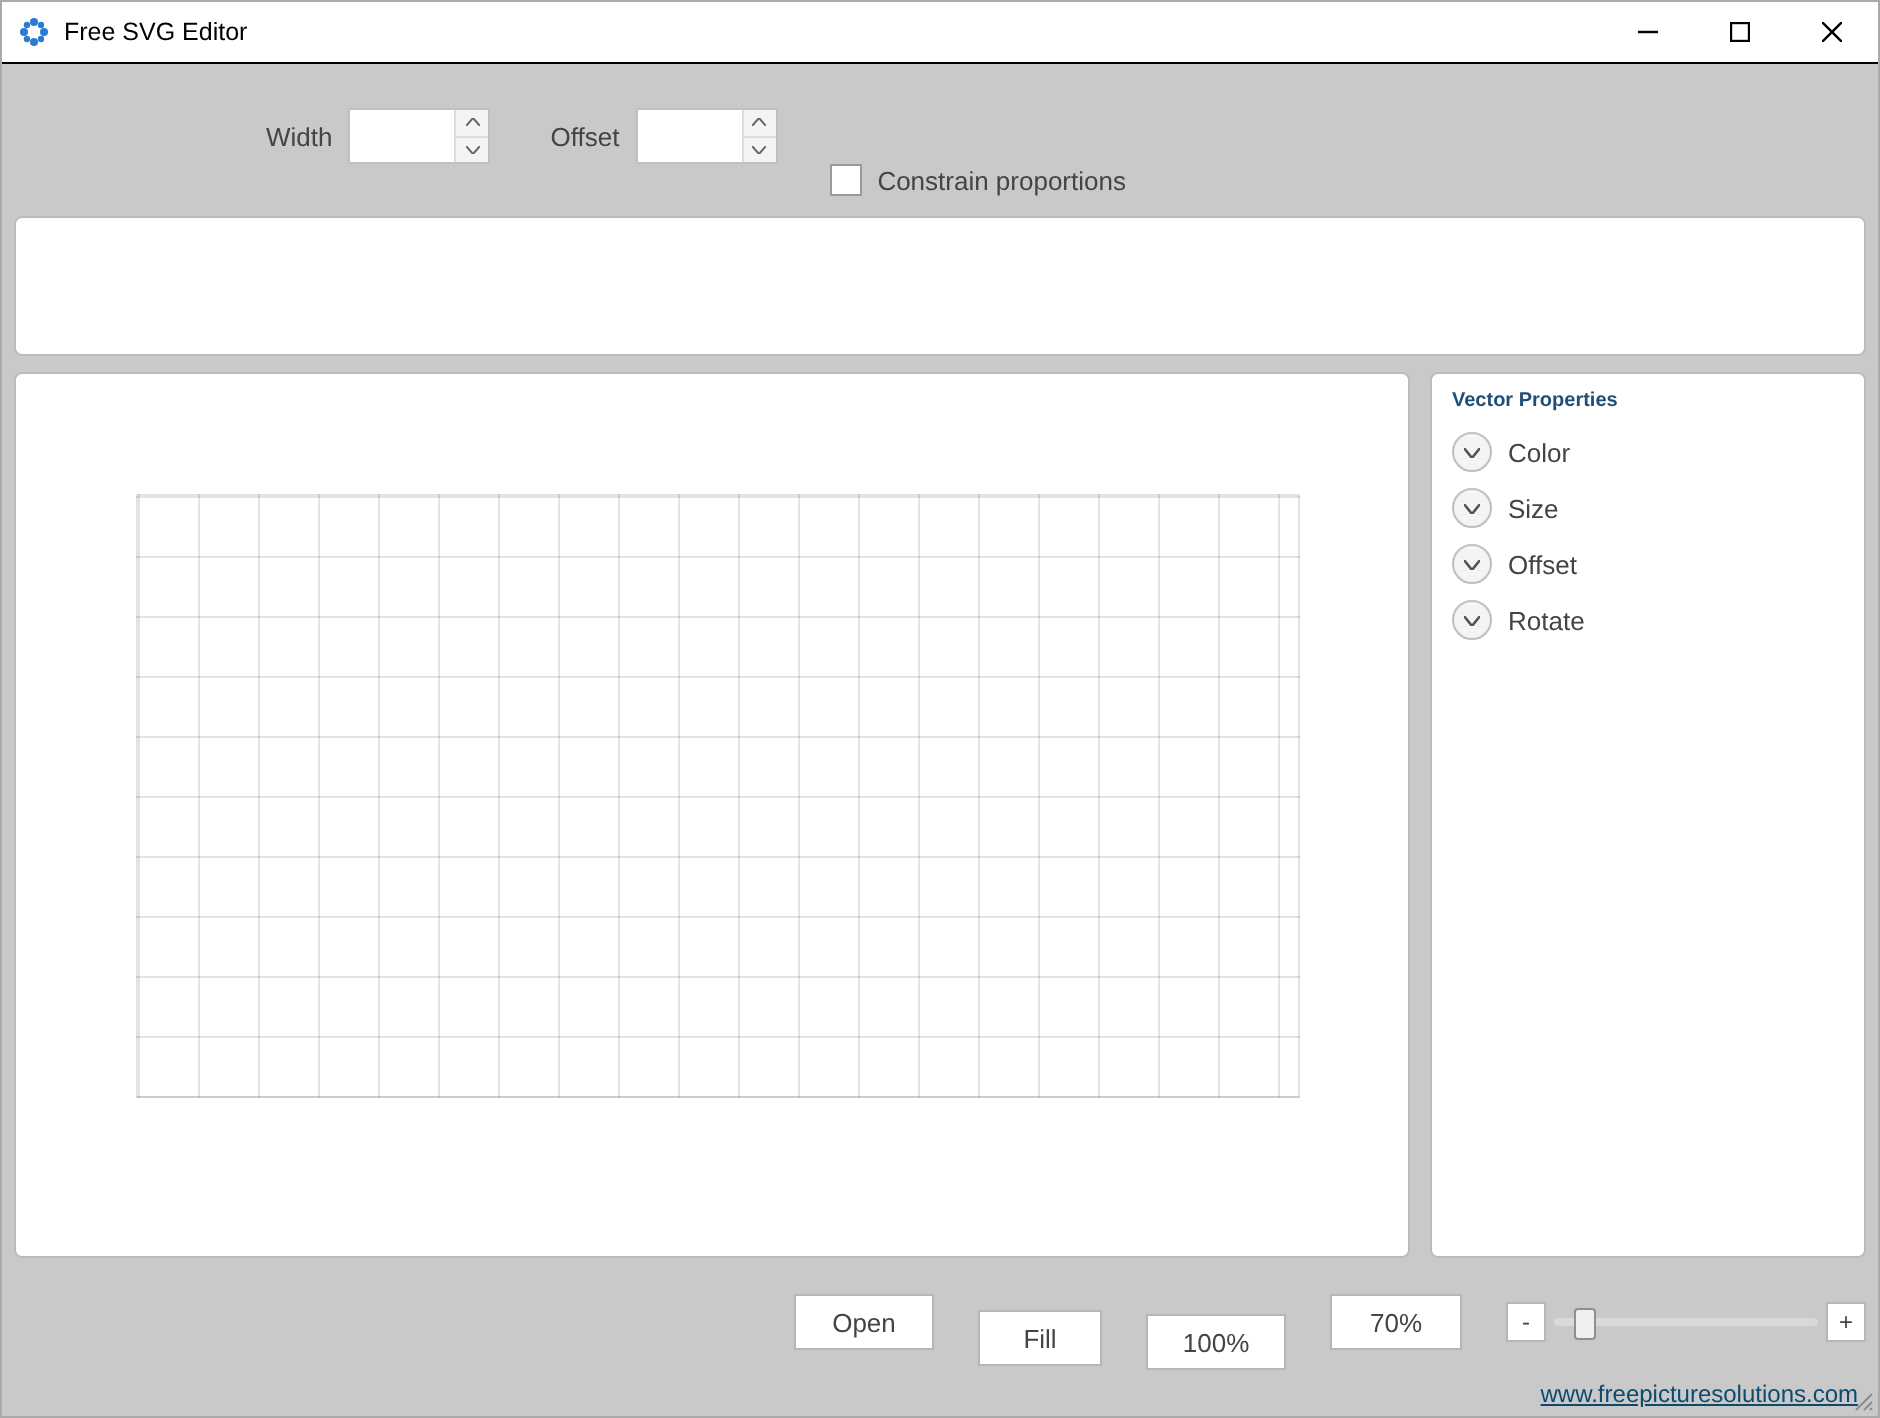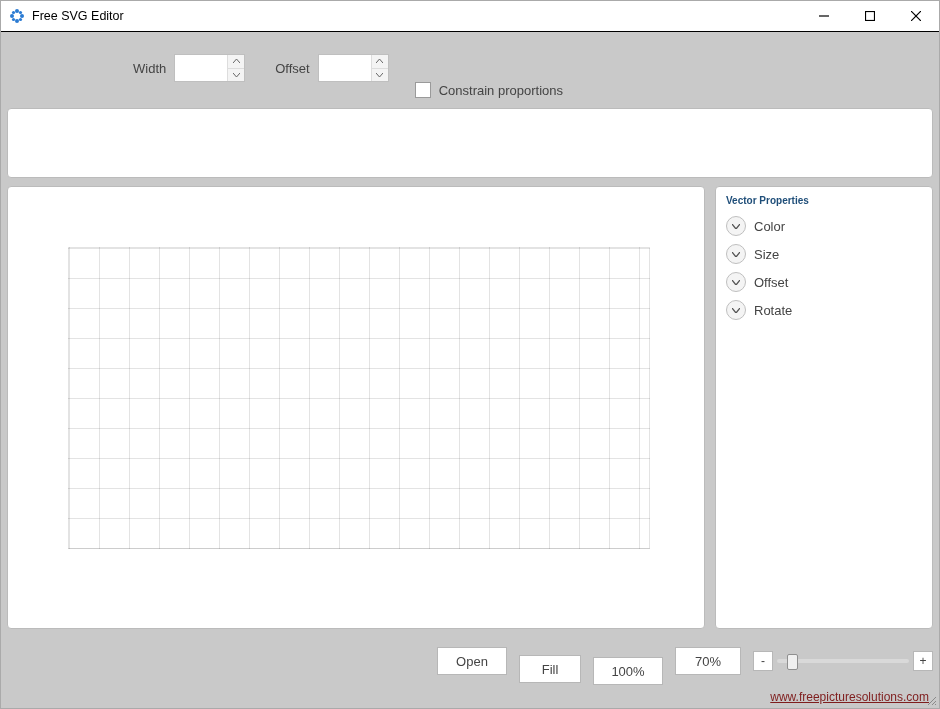--- a/index.html
+++ b/index.html
@@ -191,21 +191,21 @@
     border: 1px solid #bfbfbf;
     border-radius: 50%;
     background: #f4f4f4;
     display: flex;
     align-items: center;
     justify-content: center;
   }
   .bottom-controls {
     display: flex;
     align-items: center;
-    gap: 12px;
+    gap: 22px;
     padding: 8px 6px 4px 6px;
     justify-content: flex-end;
   }
   .slider-wrap {
     display: flex;
     align-items: center;
     gap: 4px;
     width: 180px;
   }
   .slider-wrap .mini {
@@ -235,21 +235,21 @@
     background: #f0f0f0;
     border: 1px solid #8f8f8f;
     border-radius: 2px;
   }
   .bottom-link {
     text-align: right;
     padding: 0 10px 4px 0;
   }
   .bottom-link a {
     font-size: 12px;
-    color: #7f1d1d;
+    color: #0c4a6e;
     text-decoration: underline;
   }
   .resize-grip {
     position: absolute;
     right: 2px;
     bottom: 2px;
     width: 12px;
     height: 12px;
   }
   .window { position: relative; }

